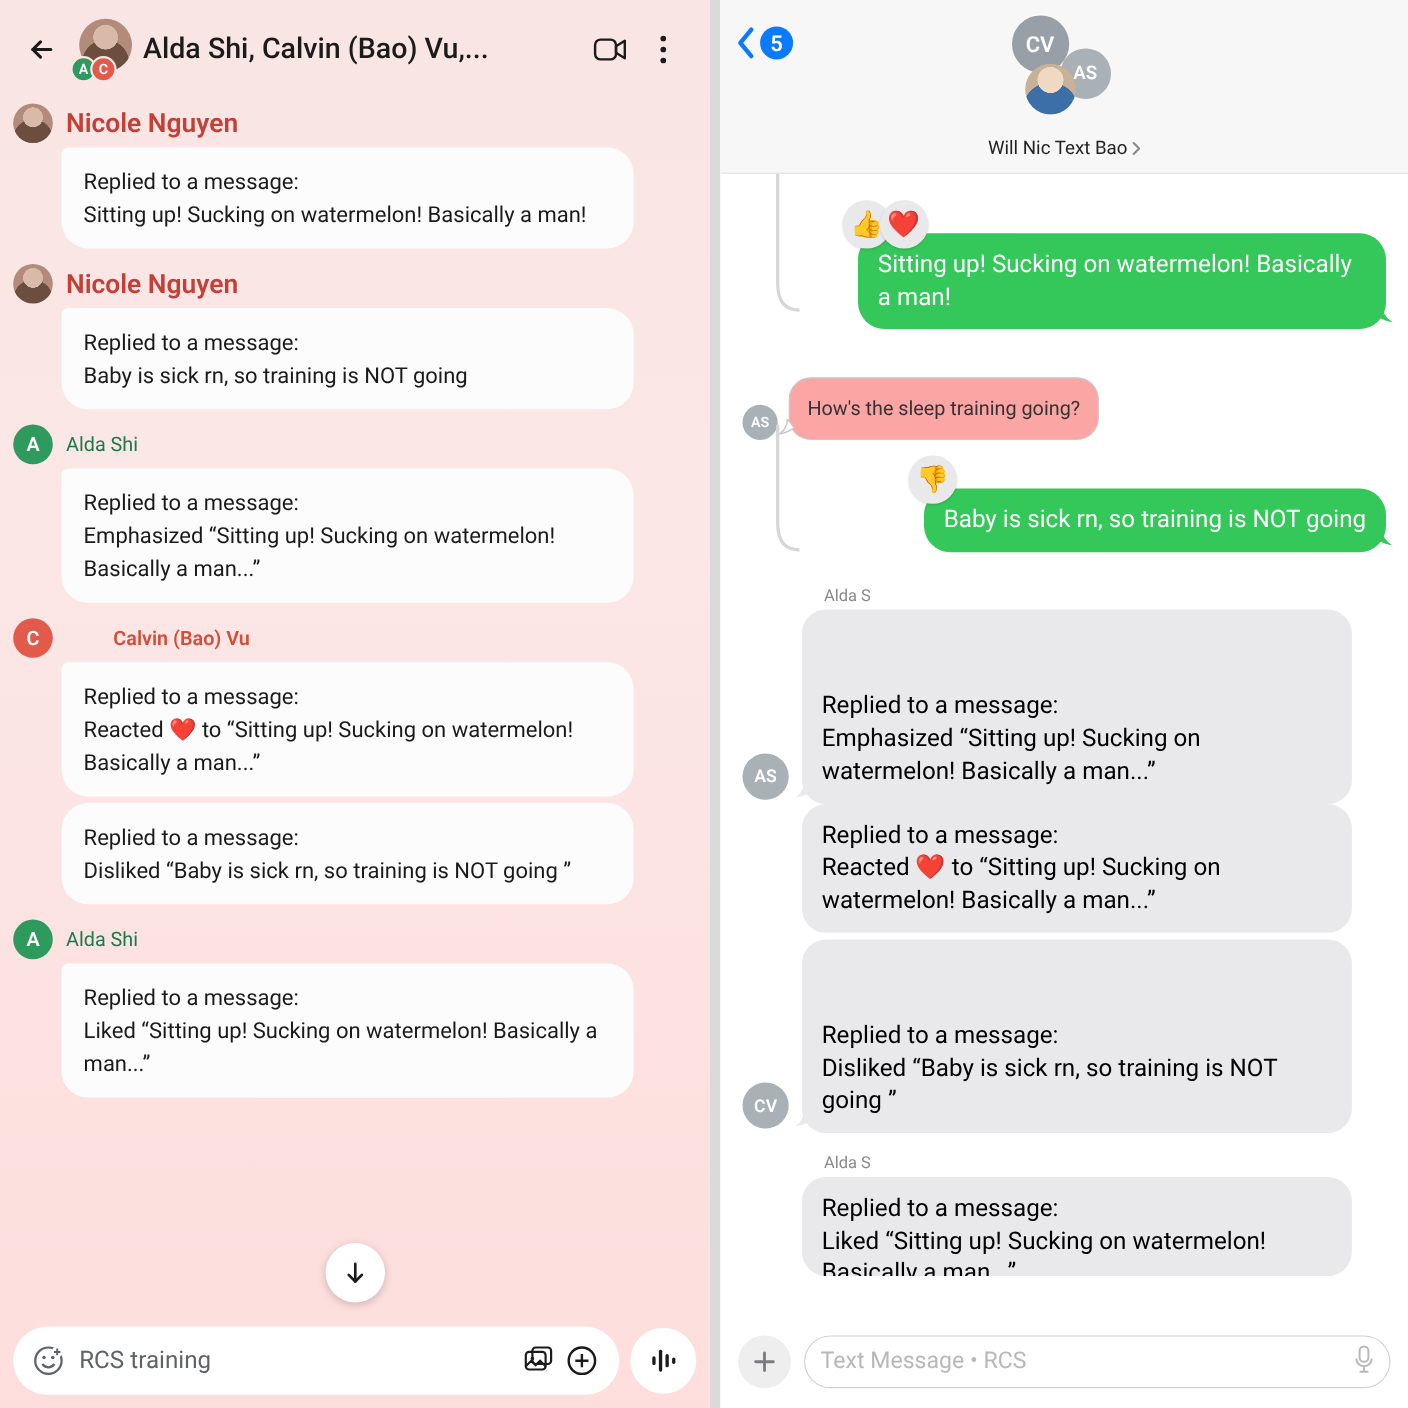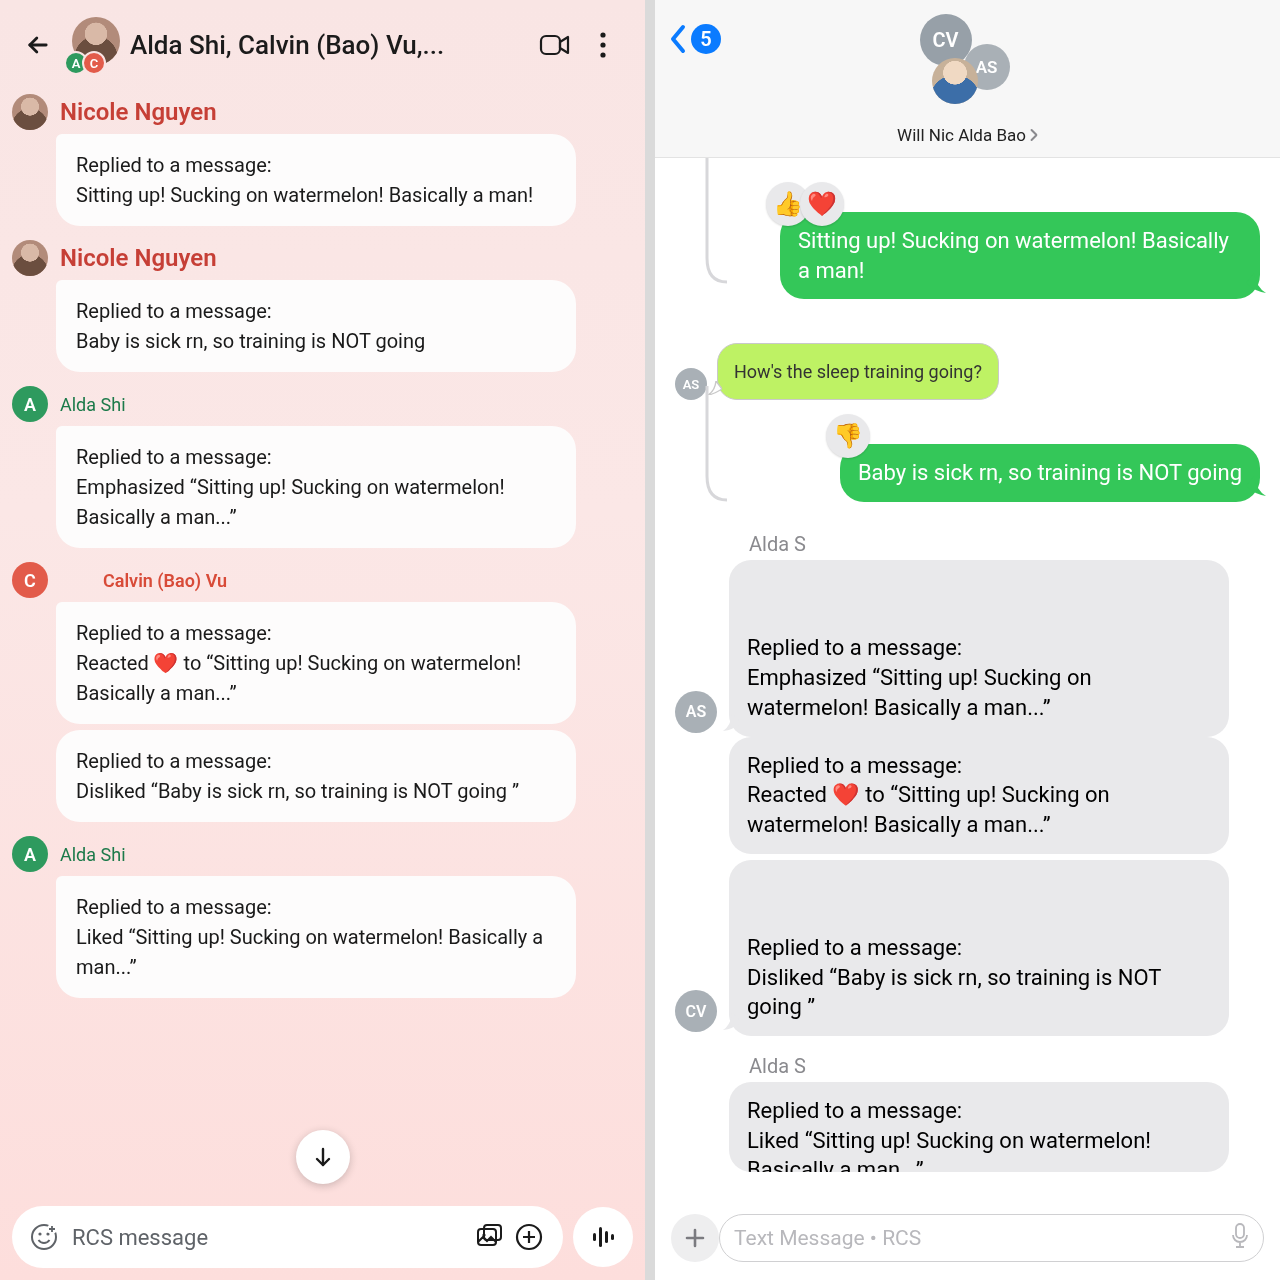--- a/index.html
+++ b/index.html
@@ -64,31 +64,31 @@
   .im-groupname{position:absolute;bottom:12px;left:50%;transform:translateX(-50%);font-size:17px;color:#222;display:flex;align-items:center;gap:4px;}
   .im-groupname svg{width:8px;height:14px;}
 
   .im-body{position:absolute;top:158px;left:0;right:0;bottom:84px;overflow:hidden;padding:10px 20px 0 20px;}
   .tail-col{position:absolute;left:32px;width:40px;}
   .green-bubble{background:#34c759;color:#fff;border-radius:24px;padding:14px 18px;font-size:22px;line-height:1.35;max-width:480px;margin-left:auto;position:relative;}
   .green-bubble .tip{position:absolute;right:-6px;bottom:6px;width:20px;height:20px;}
   .reactions{position:absolute;top:-30px;left:-14px;display:flex;}
   .react{width:44px;height:44px;border-radius:50%;background:#e9e9eb;display:flex;align-items:center;justify-content:center;font-size:24px;box-shadow:0 1px 2px rgba(0,0,0,.15);}
   .react.r2{margin-left:-10px;}
-  .small-in-bubble{border:1.5px solid #c9c9c9;border-radius:20px;padding:17px 16px;font-size:18px;color:#333;display:inline-block;position:relative;background:#bef264;}
+  .small-in-bubble{border:1.5px solid #c9c9c9;border-radius:20px;padding:17px 16px;font-size:18px;color:#333;display:inline-block;position:relative;background:#fca5a5;}
   .small-in-bubble .tip-l{position:absolute;left:-10px;bottom:4px;width:14px;height:14px;}
   .in-row{display:flex;align-items:flex-end;gap:10px;}
   .in-av{width:32px;height:32px;border-radius:50%;background:#a9b0b6;color:#fff;font-size:13px;font-weight:600;display:flex;align-items:center;justify-content:center;flex-shrink:0;}
-  .grey-sender{font-size:20px;color:#8a8a8e;margin-left:74px;margin-top:18px;margin-bottom:4px;}
+  .grey-sender{font-size:15px;color:#8a8a8e;margin-left:74px;margin-top:18px;margin-bottom:4px;}
   .grey-bubble{background:#e9e9eb;color:#000;border-radius:22px;padding:14px 18px;font-size:22px;line-height:1.35;max-width:500px;position:relative;}
   .grey-row{display:flex;align-items:flex-end;gap:12px;}
   .grey-row .in-av{width:42px;height:42px;font-size:16px;margin-bottom:4px;}
   .grey-tip{position:absolute;left:-6px;bottom:6px;width:18px;height:18px;}
 
-  .im-input-row{position:absolute;bottom:14px;left:16px;right:16px;height:56px;display:flex;align-items:center;}
+  .im-input-row{position:absolute;bottom:14px;left:16px;right:16px;height:56px;display:flex;align-items:center;gap:12px;}
   .im-plus{width:48px;height:48px;border-radius:50%;background:#eeeeef;display:flex;align-items:center;justify-content:center;}
   .im-plus svg{width:22px;height:22px;}
   .im-field{flex:1;height:48px;border:1.5px solid #d0d0d2;border-radius:26px;display:flex;align-items:center;padding:0 14px;}
   .im-ph{flex:1;font-size:21px;color:#b8b8bc;}
   .im-mic svg{width:18px;height:26px;}
 </style>
 </head>
 <body>
 
 <div class="split">
@@ -183,21 +183,21 @@
         <div class="gm-emoji">
           <svg viewBox="0 0 28 28" fill="none" stroke="#5f6368" stroke-width="2">
               <circle cx="14" cy="14" r="12"></circle>
               <circle cx="10" cy="11" r="1.6" fill="#5f6368" stroke="none"></circle>
               <circle cx="18" cy="11" r="1.6" fill="#5f6368" stroke="none"></circle>
               <path d="M8.5 17c1.4 2 3.3 3 5.5 3s4.1-1 5.5-3"></path>
               <circle cx="22" cy="6" r="5" fill="#fff" stroke="none"></circle>
               <path d="M22 3v6M19 6h6" stroke-width="1.8"></path>
             </svg>
         </div>
-        <div class="gm-placeholder">RCS message</div>
+        <div class="gm-placeholder">RCS training</div>
         <div class="gm-icbtn">
           <svg viewBox="0 0 28 28" fill="none" stroke="#1b1b1b" stroke-width="2">
               <rect x="3" y="6" width="18" height="16" rx="3"></rect>
               <circle cx="9" cy="12" r="1.6" fill="#1b1b1b" stroke="none"></circle>
               <path d="M3 19l5-5 4 4 4-4 5 5"></path>
               <rect x="9" y="2" width="17" height="15" rx="3"></rect>
             </svg>
         </div>
         <div class="gm-icbtn">
           <svg viewBox="0 0 28 28" fill="none" stroke="#1b1b1b" stroke-width="2.2">
@@ -226,21 +226,21 @@
             <path d="M14 3L4 15l10 12"></path>
           </svg>
         <div class="im-badge">5</div>
       </div>
       <div class="im-av-cluster">
         <div class="c cv">CV</div>
         <div class="c as">AS</div>
         <div class="c ph"></div>
       </div>
       <div class="im-groupname">
-        <span>Will Nic Alda Bao</span>
+        <span>Will Nic Text Bao</span>
         <svg viewBox="0 0 8 14" fill="none" stroke="#8a8a8e" stroke-width="2" stroke-linecap="round" stroke-linejoin="round">
             <path d="M2 2l5 5-5 5"></path>
           </svg>
       </div>
     </div>
 
     <div class="im-body">
 
       <svg class="tail-col" style="top:0;height:130px" viewBox="0 0 40 130" fill="none" stroke="#d7d7da" stroke-width="3">
           <path d="M20 0 V100 Q20 124 40 124"></path>

